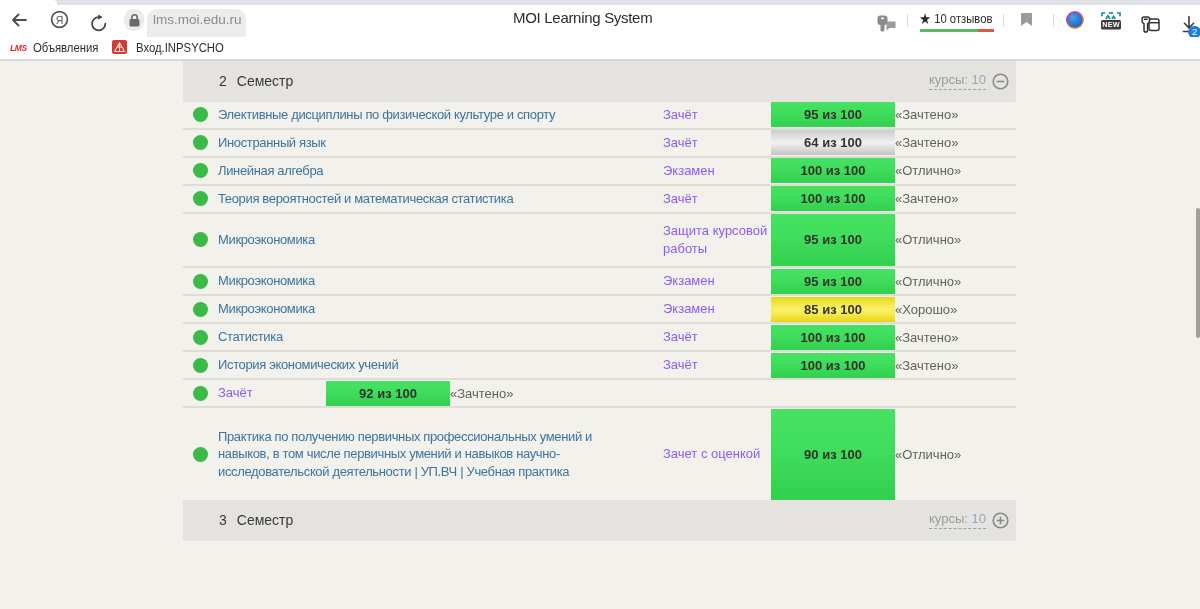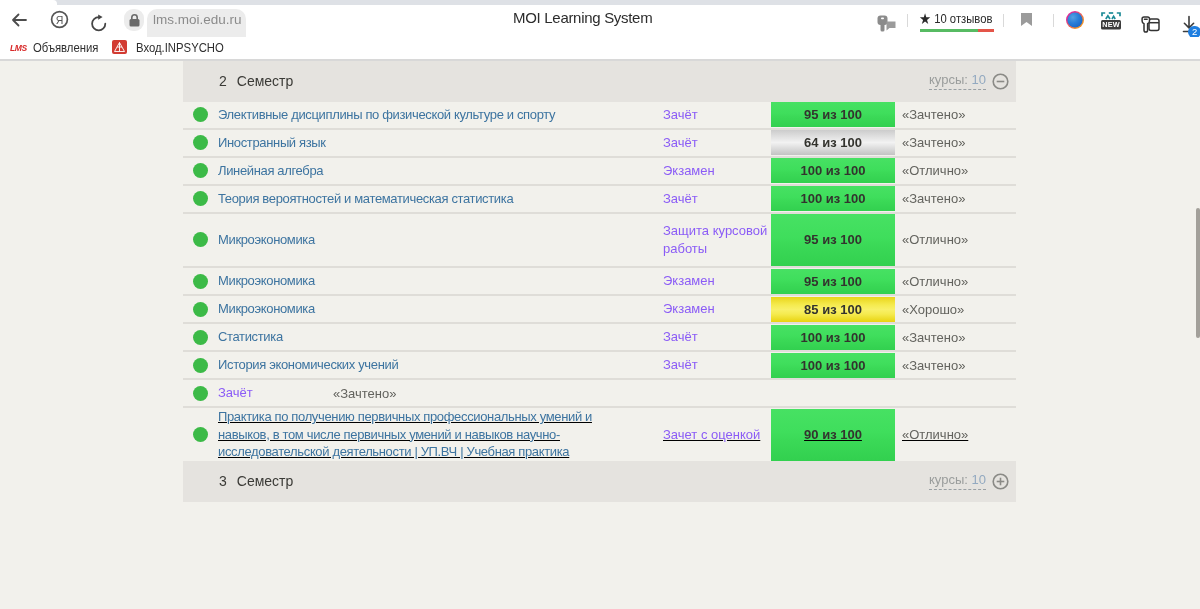--- a/index.html
+++ b/index.html
@@ -30,31 +30,31 @@
 .tbl { position:absolute; left:183px; top:0; width:833px; }
 .shead { height:40.5px; background:#e5e3df; display:flex; align-items:center; color:#3a3a36; font-size:14px; padding:0 7px 0 36px; }
 .shead .num { margin-right:10px; }
 .shead .spacer { flex:1; }
 .kursy { font-size:13px; color:#9a9d9c; border-bottom:1px dashed #9aa0a4; padding-bottom:2px; }
 .kursy b { color:#92a9c0; font-weight:normal; }
 .circbtn { margin-left:6px; }
 
 .row { display:flex; align-items:center; height:26px; background:#f2f1ec; }
 .row.h2 { height:52.5px; }
-.row.h3 { height:53px;text-decoration:underline; }
+.row.h3 { height:92px; }
 .sep { height:2px; background:linear-gradient(180deg,#fbfaf7 0,#fbfaf7 0.5px,#dfddd8 0.5px,#dfddd8 1.6px,#fbfaf7 1.6px); }
 .cdot { flex:0 0 35px; padding-left:9.5px; }
 .dot { width:15px; height:15px; border-radius:50%; background:#3cba47; }
 .ctitle { flex:0 0 445px; padding-right:10px; font-size:13px; letter-spacing:-0.35px; line-height:17.5px; color:#3d74a0; }
 .ctype { flex:0 0 108px; font-size:13px; line-height:17.5px; color:#8b5cf6; }
 .cbadge { flex:0 0 124px; align-self:stretch; margin:0.5px 0; display:flex; align-items:center; justify-content:center; font-size:13px; font-weight:bold; color:#33332e; }
 .bgreen { background:linear-gradient(180deg,#47e163 0%,#3fde5c 45%,#3bd957 60%,#32d04f 100%); }
 .bgray { background:linear-gradient(180deg,#cccccc,#f2f2f2 50%,#c3c3c3); }
 .byellow { background:linear-gradient(180deg,#e9d51a 0%,#f5eb50 32%,#f8f068 50%,#f5eb50 68%,#e8d30f 100%); }
-.cgrade { flex:1; padding-left:7px; font-size:13px; color:#63635e; }
+.cgrade { flex:1; font-size:13px; color:#63635e; }
 
 .scrollthumb { position:absolute; left:1196px; top:208px; width:3.5px; height:130px; background:#a3a09a; border-radius:2px; }
 </style>
 </head>
 <body>
 <div class="page">
   <div class="tbl">
     <div class="shead">
         <span class="num">2</span>
         <span>Семестр</span>
@@ -153,20 +153,21 @@
         <div class="ctype">Зачёт</div>
         <div class="cbadge bgreen">100 из 100</div>
         <div class="cgrade">«Зачтено»</div>
       </div>
     <div class="sep"></div>
     <div class="row">
         <div class="cdot">
           <div class="dot"></div>
         </div>
         <div class="ctype">Зачёт</div>
+        <div class="cbadge bgreen">92 из 100</div>
         <div class="cgrade">«Зачтено»</div>
       </div>
     <div class="sep"></div>
     <div class="row h3">
         <div class="cdot">
           <div class="dot"></div>
         </div>
         <div class="ctitle">Практика по получению первичных профессиональных умений и<br>навыков, в том числе первичных умений и навыков научно-<br>исследовательской деятельности | УП.ВЧ | Учебная практика</div>
         <div class="ctype">Зачет с оценкой</div>
         <div class="cbadge bgreen">90 из 100</div>

